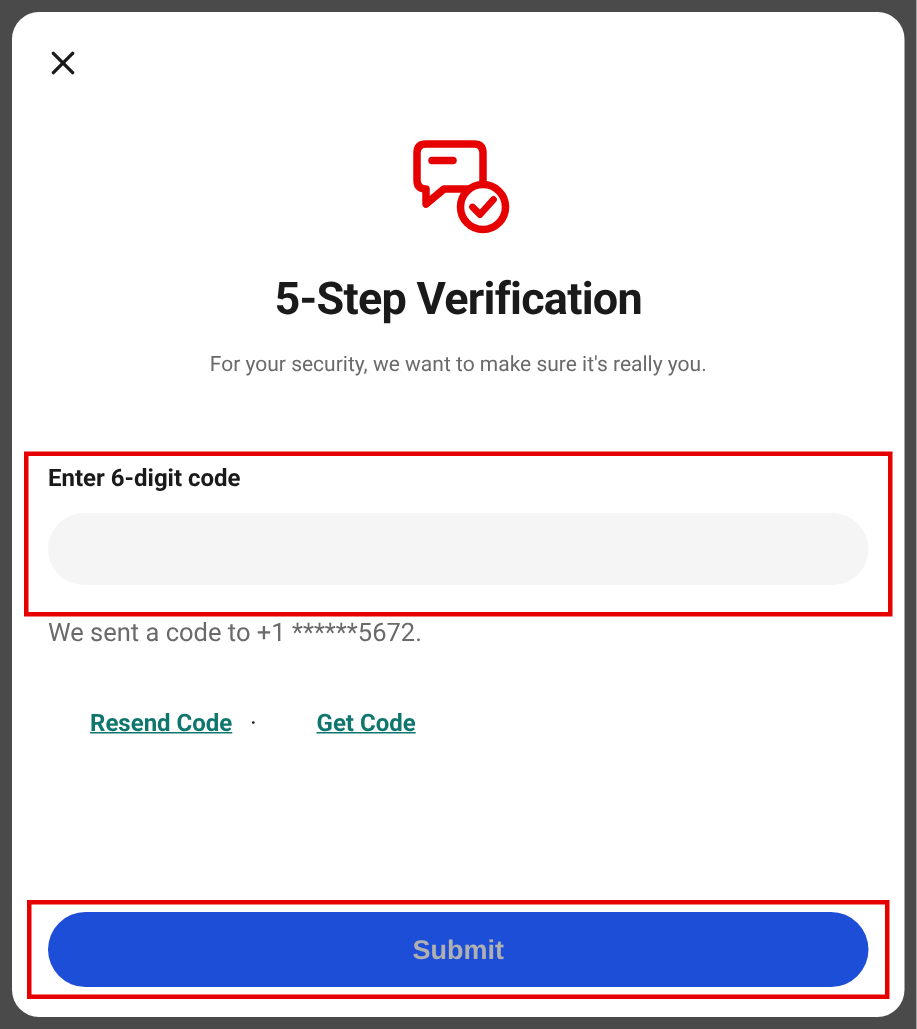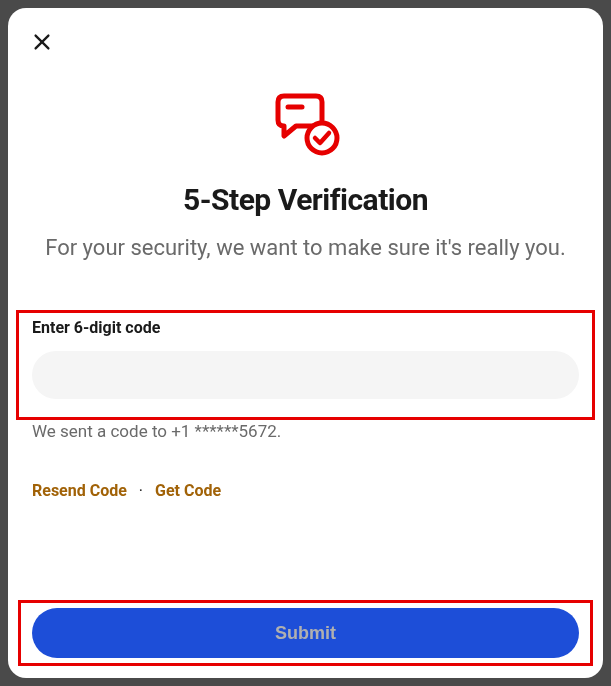--- a/index.html
+++ b/index.html
@@ -55,21 +55,21 @@
       height: 70px;
     }
     .title {
       font-size: 30px;
       font-weight: 700;
       color: #1a1a1a;
       margin-bottom: 18px;
       letter-spacing: -0.5px;
     }
     .subtitle {
-      font-size: 22px;
+      font-size: 14px;
       color: #6a6a6a;
       font-weight: 400;
     }
     .input-section {
       margin-top: 58px;
       position: relative;
     }
     .highlight-box-1 {
       position: absolute;
       top: -8px;
@@ -101,22 +101,24 @@
       font-size: 17px;
       color: #6a6a6a;
     }
     .links-row {
       margin-top: 40px;
       font-size: 16px;
       font-weight: 700;
       color: #1a1a1a;
     }
     .links-row a {
-      color: #a16207;
+      color: #0f766e;
+      text-decoration: underline;
       cursor: pointer;
+      margin-left: 28px;
     }
     .links-sep {
       margin: 0 8px;
       font-weight: 400;
     }
     .submit-section {
       position: absolute;
       bottom: 20px;
       left: 24px;
       right: 24px;

